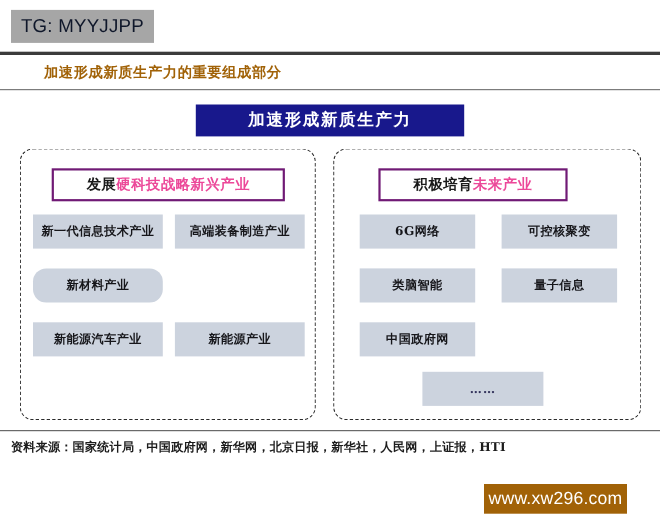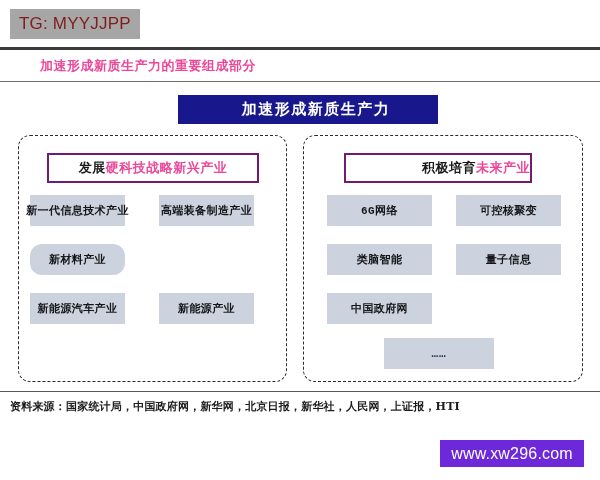--- a/index.html
+++ b/index.html
@@ -15,21 +15,21 @@
     font-family: "DejaVu Sans", "Liberation Sans", sans-serif;
     color: #1a1a1a;
   }
 
   
   #tg-watermark {
     position: absolute;
     left: 10px;
     top: 9px;
     background: #a6a6a6;
-    color: #7f1d1d;
+    color: #0f172a;
     font-family: "Liberation Sans", sans-serif;
     font-size: 17px;
     line-height: 1;
     padding: 6px 9px 7px 9px;
     letter-spacing: 0.2px;
     white-space: nowrap;
   }
 
   
   #top-rule {
@@ -42,21 +42,21 @@
   }
 
   
   #section-heading {
     position: absolute;
     left: 40px;
     top: 57px;
     font-family: "DejaVu Serif", "Liberation Serif", serif;
     font-size: 13px;
     font-weight: bold;
-    color: #ec4899;
+    color: #a16207;
     letter-spacing: 0.5px;
     white-space: nowrap;
   }
   #heading-rule {
     position: absolute;
     left: 0;
     top: 81px;
     width: 600px;
     height: 1px;
     background: #6e6e6e;
@@ -71,21 +71,20 @@
     height: 29px;
     background: #18188c;
     color: #ffffff;
     display: flex;
     align-items: center;
     justify-content: center;
     font-family: "DejaVu Serif", "Liberation Serif", serif;
     font-size: 15px;
     font-weight: bold;
     letter-spacing: 1.5px;
-    padding-left: 16px;
   }
 
   
   .panel {
     position: absolute;
     top: 135px;
     height: 247px;
     border: 1px dashed #2b2b2b;
     border-radius: 12px;
     background: #ffffff;
@@ -105,50 +104,50 @@
     display: flex;
     align-items: center;
     justify-content: center;
     font-family: "DejaVu Serif", "Liberation Serif", serif;
     font-size: 13px;
     font-weight: bold;
     white-space: nowrap;
     letter-spacing: 0.5px;
   }
   #panel-left .panel-header  { left: 28px; width: 212px; }
-  #panel-right .panel-header { left: 40px; width: 188px; justify-content: flex-end; }
+  #panel-right .panel-header { left: 40px; width: 172px; }
   .hl-black { color: #1a1a1a; }
   .hl-red   { color: #ec4899; }
 
   
   .item-box {
     position: absolute;
     height: 31px;
     background: #ccd3de;
     display: flex;
     align-items: center;
     justify-content: center;
     font-family: "DejaVu Serif", "Liberation Serif", serif;
     font-size: 11px;
     font-weight: bold;
     color: #16161a;
     letter-spacing: 0.4px;
     white-space: nowrap;
     box-sizing: border-box;
   }
   
-  #panel-left .item-box { width: 95px; font-family: Liberation Serif, serif; }
+  #panel-left .item-box { width: 118px; font-family: Liberation Serif, serif; }
   #panel-left .col-0 { left: 11px; }
   #panel-left .col-1 { left: 140px; }
   #panel-left .row-0 { top: 59px; }
   #panel-left .row-1 { top: 108px; border-radius: 12px; }
   #panel-left .row-2 { top: 157px; }
 
   
-  #panel-right .item-box { width: 105px; font-family: Liberation Mono, monospace; }
+  #panel-right .item-box { width: 105px; }
   #panel-right .col-0 { left: 23px; }
   #panel-right .col-1 { left: 152px; }
   #panel-right .row-0 { top: 59px; }
   #panel-right .row-1 { top: 108px; }
   #panel-right .row-2 { top: 157px; }
   #panel-right .row-3 { top: 202px; left: 80px; width: 110px; }
   .dots-text {
     font-size: 11px;
     letter-spacing: 1px;
     color: #2b2b55;
@@ -173,23 +172,23 @@
     color: #1c1c1c;
     white-space: nowrap;
     letter-spacing: 0.2px;
   }
 
   
   #site-watermark {
     position: absolute;
     left: 440px;
     top: 440px;
-    width: 144px;
+    width: 130px;
     height: 27px;
-    background: #6d28d9;
+    background: #a16207;
     color: #ffffff;
     font-family: "Liberation Sans", sans-serif;
     font-size: 16px;
     display: flex;
     align-items: center;
     justify-content: center;
     letter-spacing: 0.2px;
   }
 </style>
 </head>

